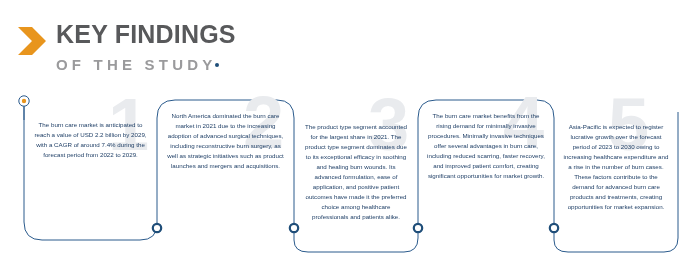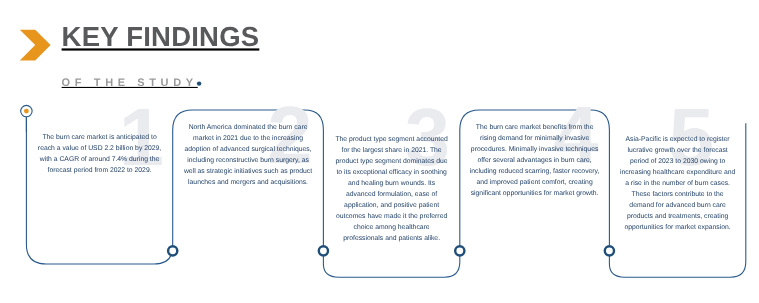--- a/index.html
+++ b/index.html
@@ -5,30 +5,30 @@
   html,body{margin:0;padding:0;}
   body{
     width:690px;height:275px;overflow:hidden;
     background:#ffffff;
     font-family:"Liberation Sans", sans-serif;
     position:relative;
   }
   #stage{position:relative;width:690px;height:275px;overflow:hidden;}
 
   
-  .header{position:absolute;left:16px;top:22px;display:flex;align-items:flex-start;text-decoration:underline;}
+  .header{position:absolute;left:16px;top:22px;display:flex;align-items:flex-start;}
   .chev{width:34px;height:34px;flex:0 0 auto;margin-top:2px;}
   .title-wrap{margin-left:6px;display:flex;flex-direction:column;}
   .title{
     font-size:25px;font-weight:bold;color:#58595b;
     letter-spacing:.2px;line-height:1;white-space:nowrap;
   }
   .subtitle{
-    font-size:10px;color:#9a9a9c;font-weight:bold;
-    letter-spacing:4.2px;line-height:1;margin-top:24px;white-space:nowrap;
+    font-size:15px;color:#9a9a9c;font-weight:bold;
+    letter-spacing:4.2px;line-height:1;margin-top:10px;white-space:nowrap;
     display:flex;align-items:center;
   }
   .sub-dot{
     display:inline-block;width:4px;height:4px;border-radius:50%;
     background:#1f4e79;margin-left:-1px;
   }
 
   
   #lines{position:absolute;left:0;top:0;width:690px;height:275px;}
 

